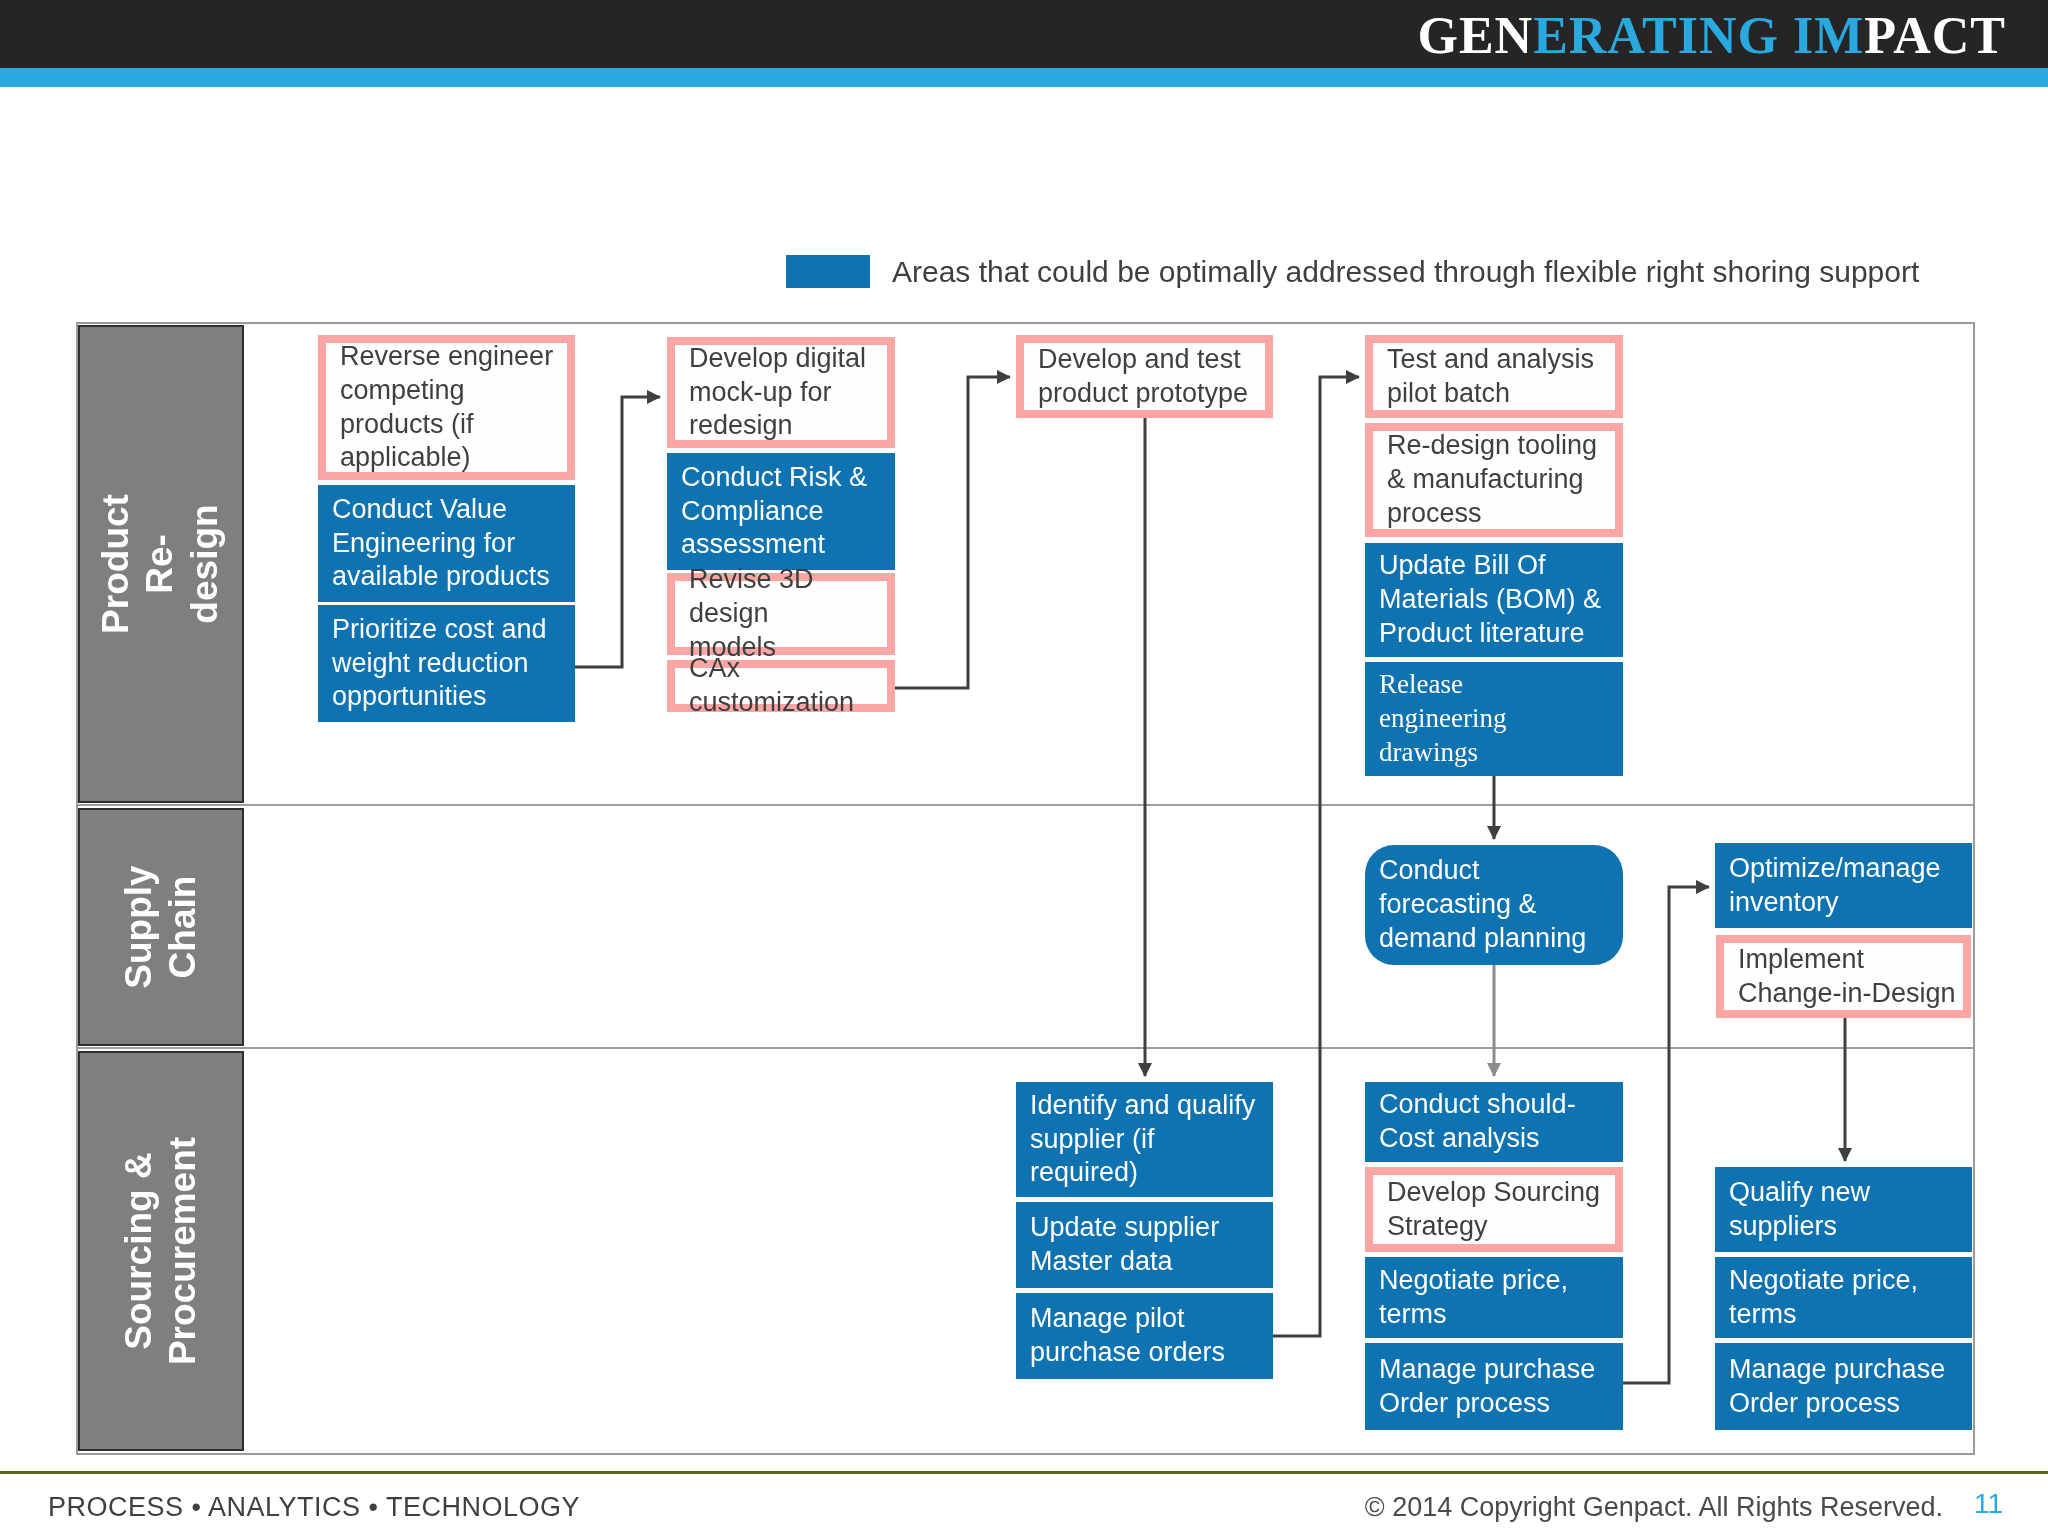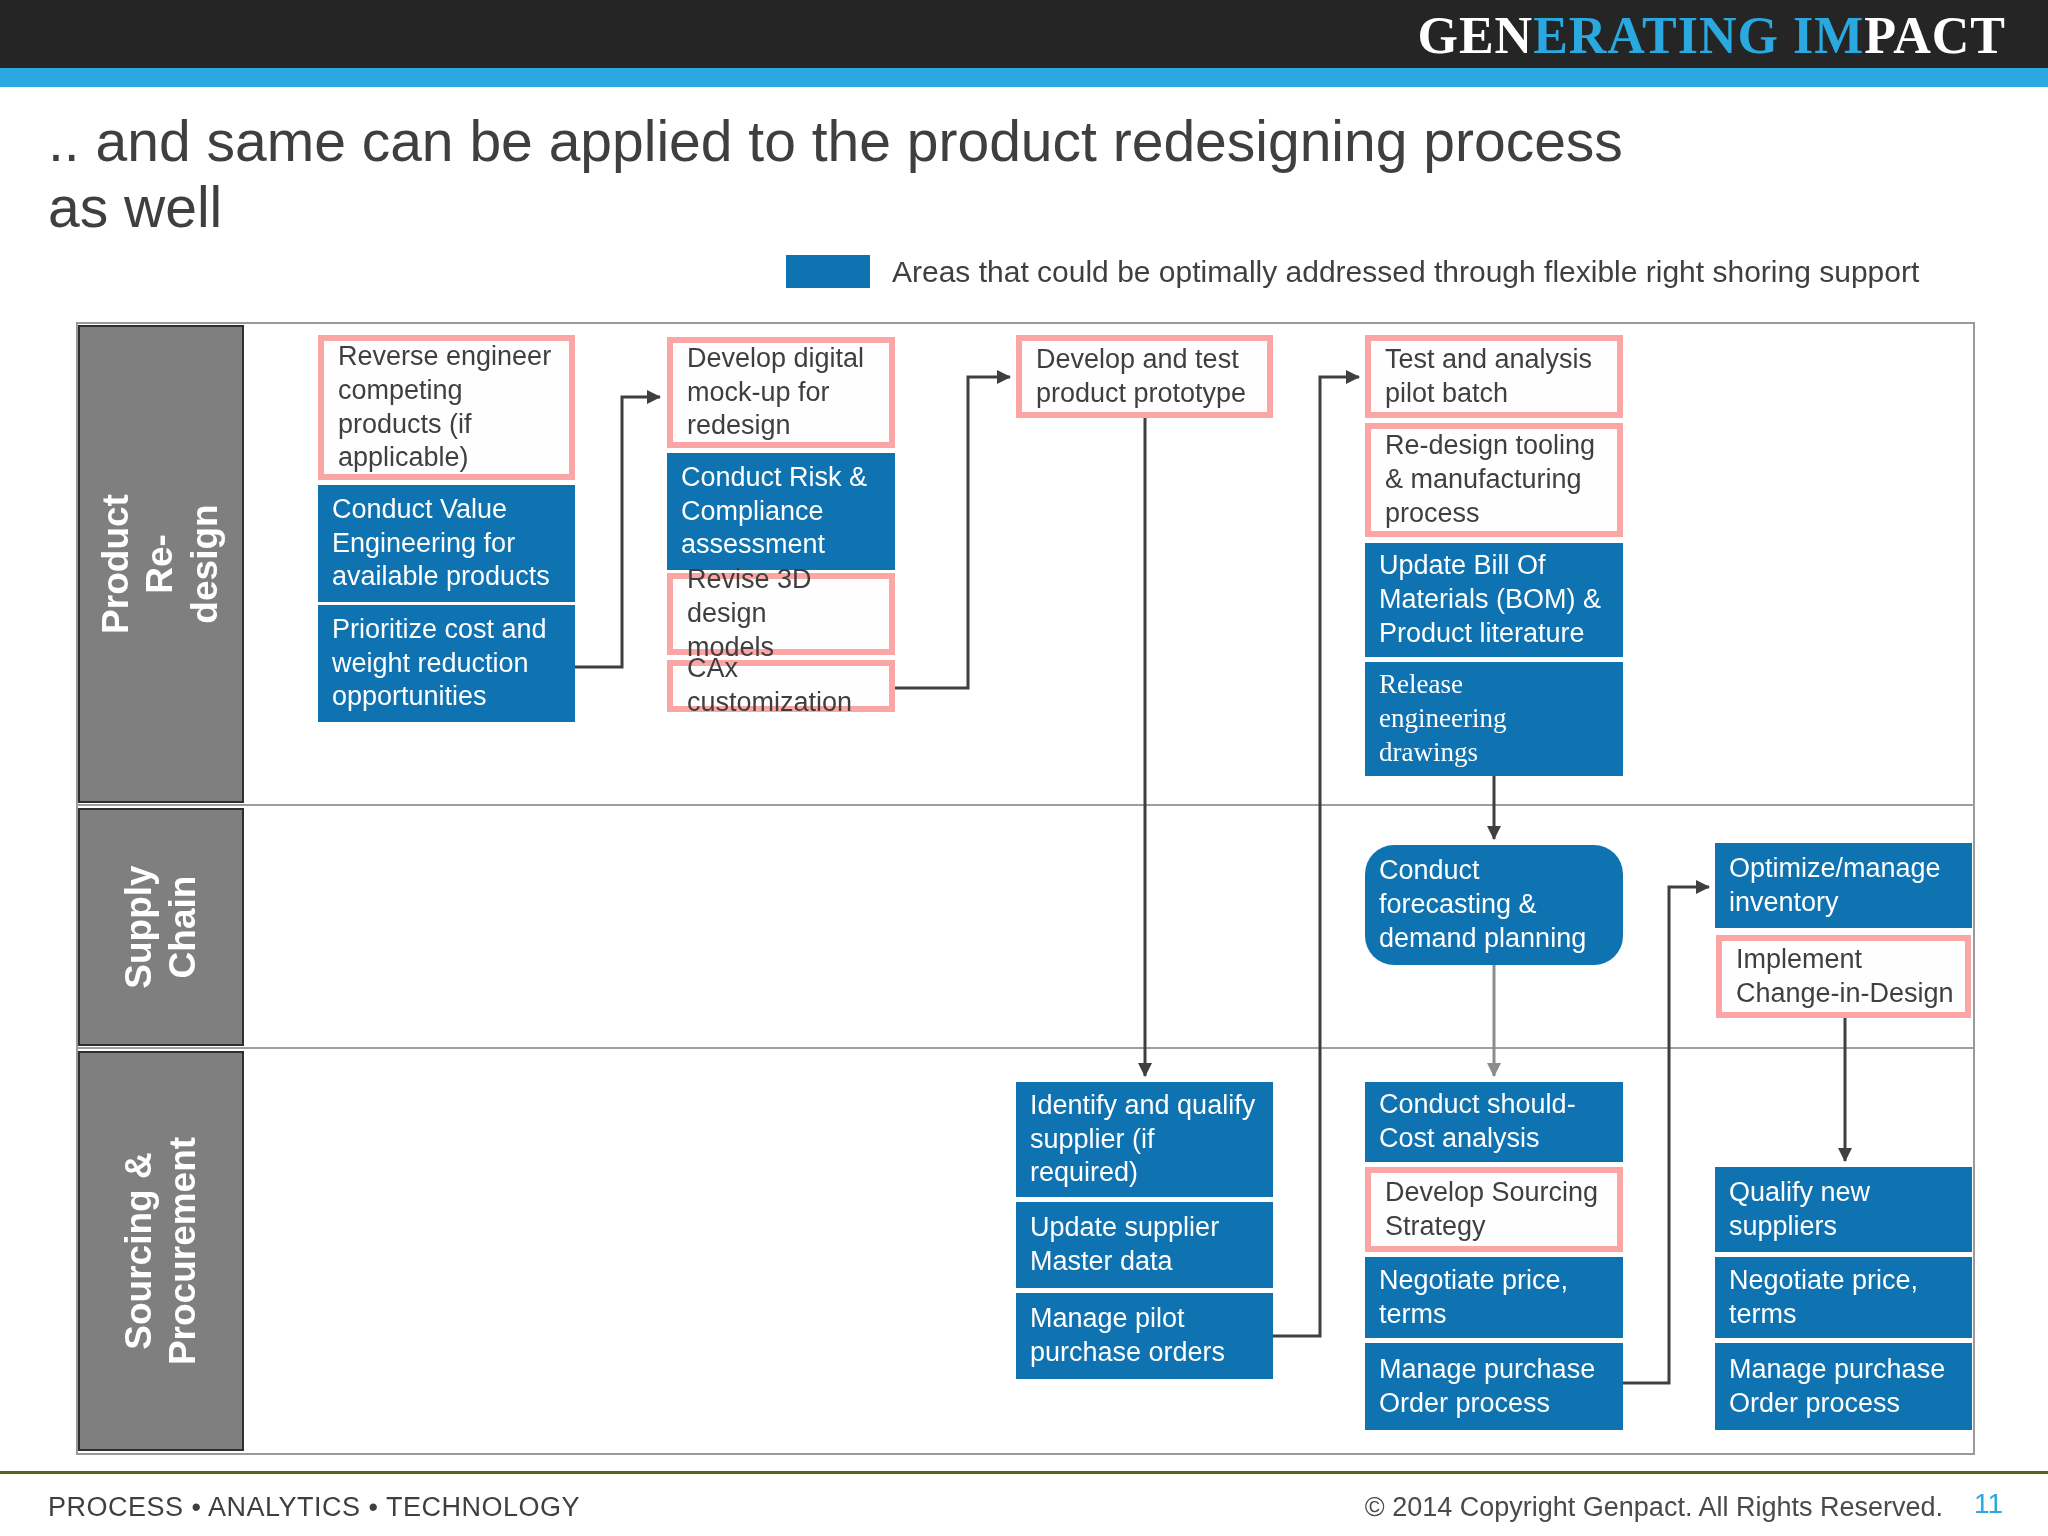--- a/index.html
+++ b/index.html
@@ -40,43 +40,41 @@
   .lane-label > span { position: absolute; left: 50%; top: 50%;
                        transform: translate(-50%, -50%) rotate(-90deg);
                        color: #fff; font-weight: bold; font-size: 37px; line-height: 1.2;
                        text-align: center; white-space: pre-line; }
 
   
   .box { position: absolute; display: flex; align-items: center;
          padding-left: 14px; padding-right: 4px;
          font-size: 27px; line-height: 1.25; }
   .box > span { white-space: pre-line; }
-  .box.plain { background: #fefefe; border: 6px solid #fca5a5; color: #3F3F3F; }
+  .box.plain { background: #fefefe; border: 8px solid #fca5a5; color: #3F3F3F; }
   .box.hl { background: var(--hl, #0F72B1); color: #fff; }
 
   
   svg.connector-layer { position: absolute; left: 0; top: 0; pointer-events: none; }
 
   
   .footer-line { position: absolute; left: 0; top: 1471px; width: 2048px; height: 3px; background: #55661D; }
   .footer-left { position: absolute; left: 48px; top: 1492px; font-size: 27px; color: #3F3F3F; letter-spacing: 0.5px; }
   .footer-right { position: absolute; right: 105px; top: 1492px; font-size: 27px; color: #4A4A4A; }
   .footer-page { position: absolute; right: 45px; top: 1488px; font-size: 28px; color: var(--accent, #29A9E0); }
 </style>
 </head>
 <body>
 
 <div id="slide">
 
   <div class="header-bar"></div>
   <div class="accent-strip"></div>
   <div class="logo"><span>GEN</span><span class="lg-blue">ERATING IM</span><span>PACT</span></div>
 
-  <div class="slide-title">.. and same can be applied to the product redesigning process
-as well</div>
 
   <div class="legend">
     <div class="legend-swatch"></div>
     <div class="legend-label">Areas that could be optimally addressed through flexible right shoring support</div>
   </div>
 
   <div class="diagram">
     <div class="diagram-border"></div>
     <div class="lane-divider d1"></div>
     <div class="lane-divider d2"></div>

